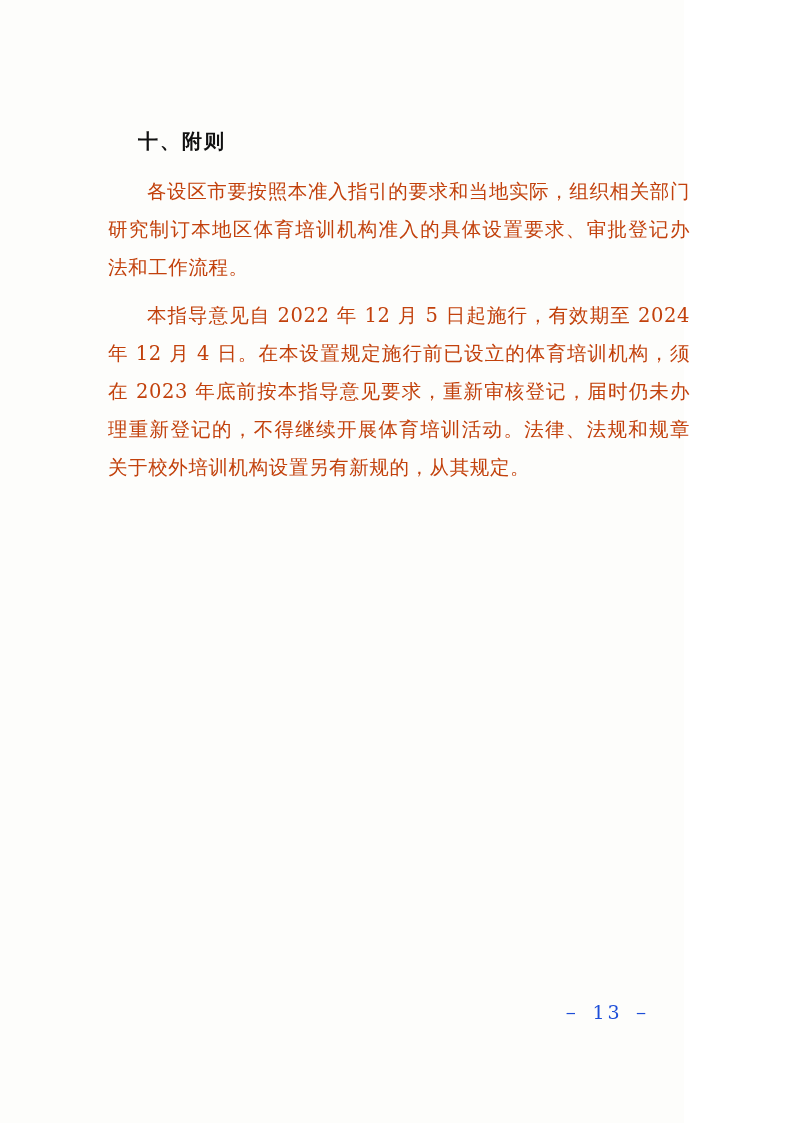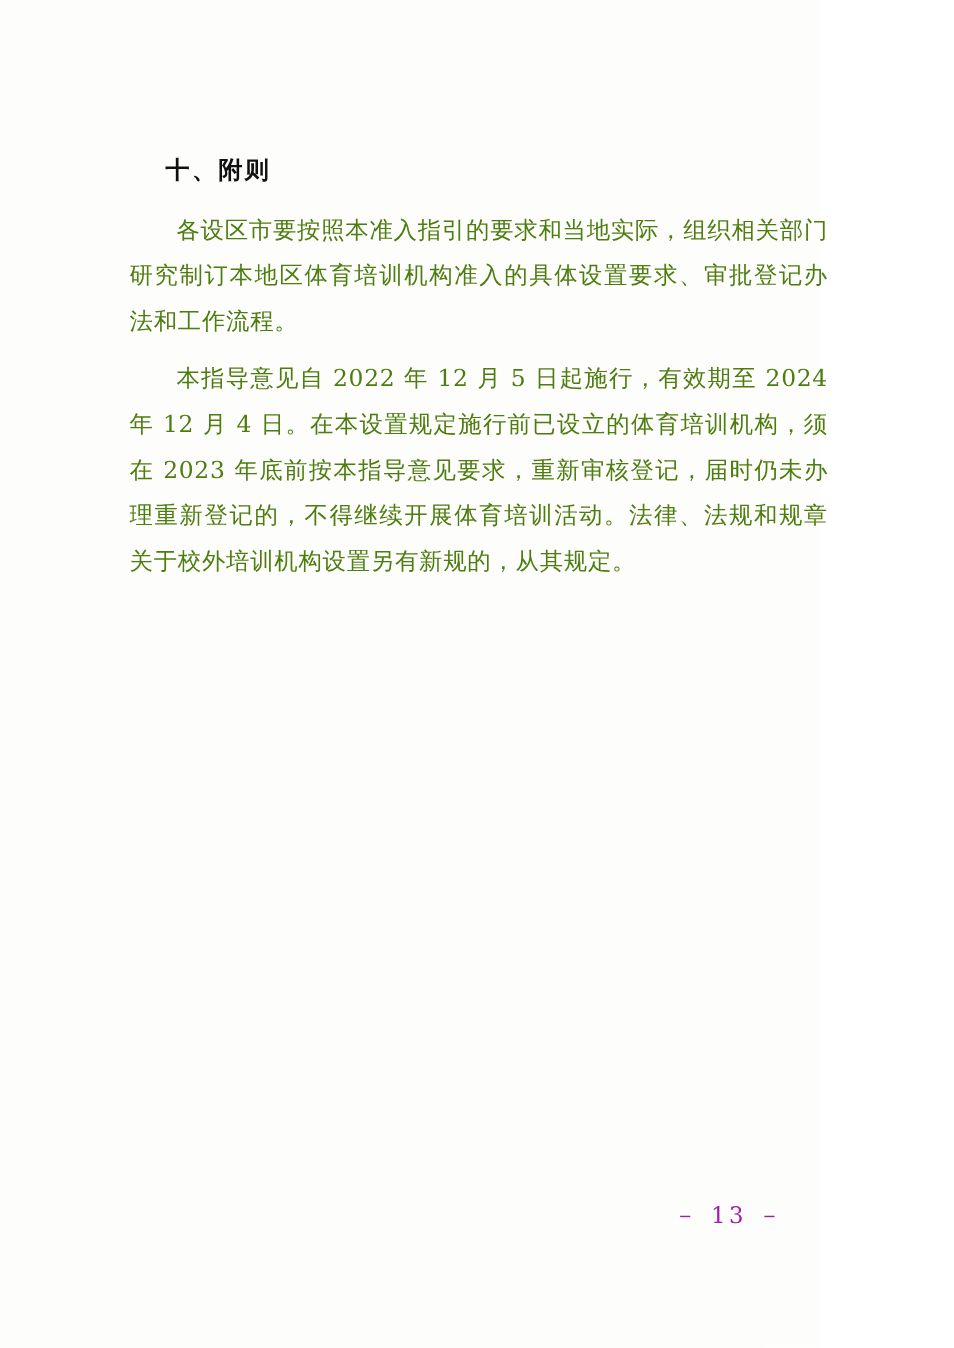--- a/index.html
+++ b/index.html
@@ -37,37 +37,37 @@
     color: #111111;
     margin: 0 0 18px 0;
     padding-left: 30px;
   }
   .para {
     font-size: 19.5px;
     line-height: 38px;
     text-align: justify;
     text-justify: inter-ideograph;
     letter-spacing: 0.6px;
-    color: #4d7c0f;
+    color: #c2410c;
     margin: 0 0 10px 0;
     text-indent: 39px;
     font-family: "DejaVu Serif", "Liberation Serif", serif;
   }
   .para.last {
     margin-bottom: 0;
   }
   .page-number {
     position: absolute;
     left: 0;
     top: 1000px;
     width: 795px;
     text-align: center;
     font-size: 19px;
     letter-spacing: 3px;
-    color: #a21caf;
+    color: #1d4ed8;
     font-family: "DejaVu Serif", "Liberation Serif", serif;
     padding-left: 420px;
     box-sizing: border-box;
   }
 </style>
 </head>
 <body>
 
 <div class="page">
   <div class="content">

